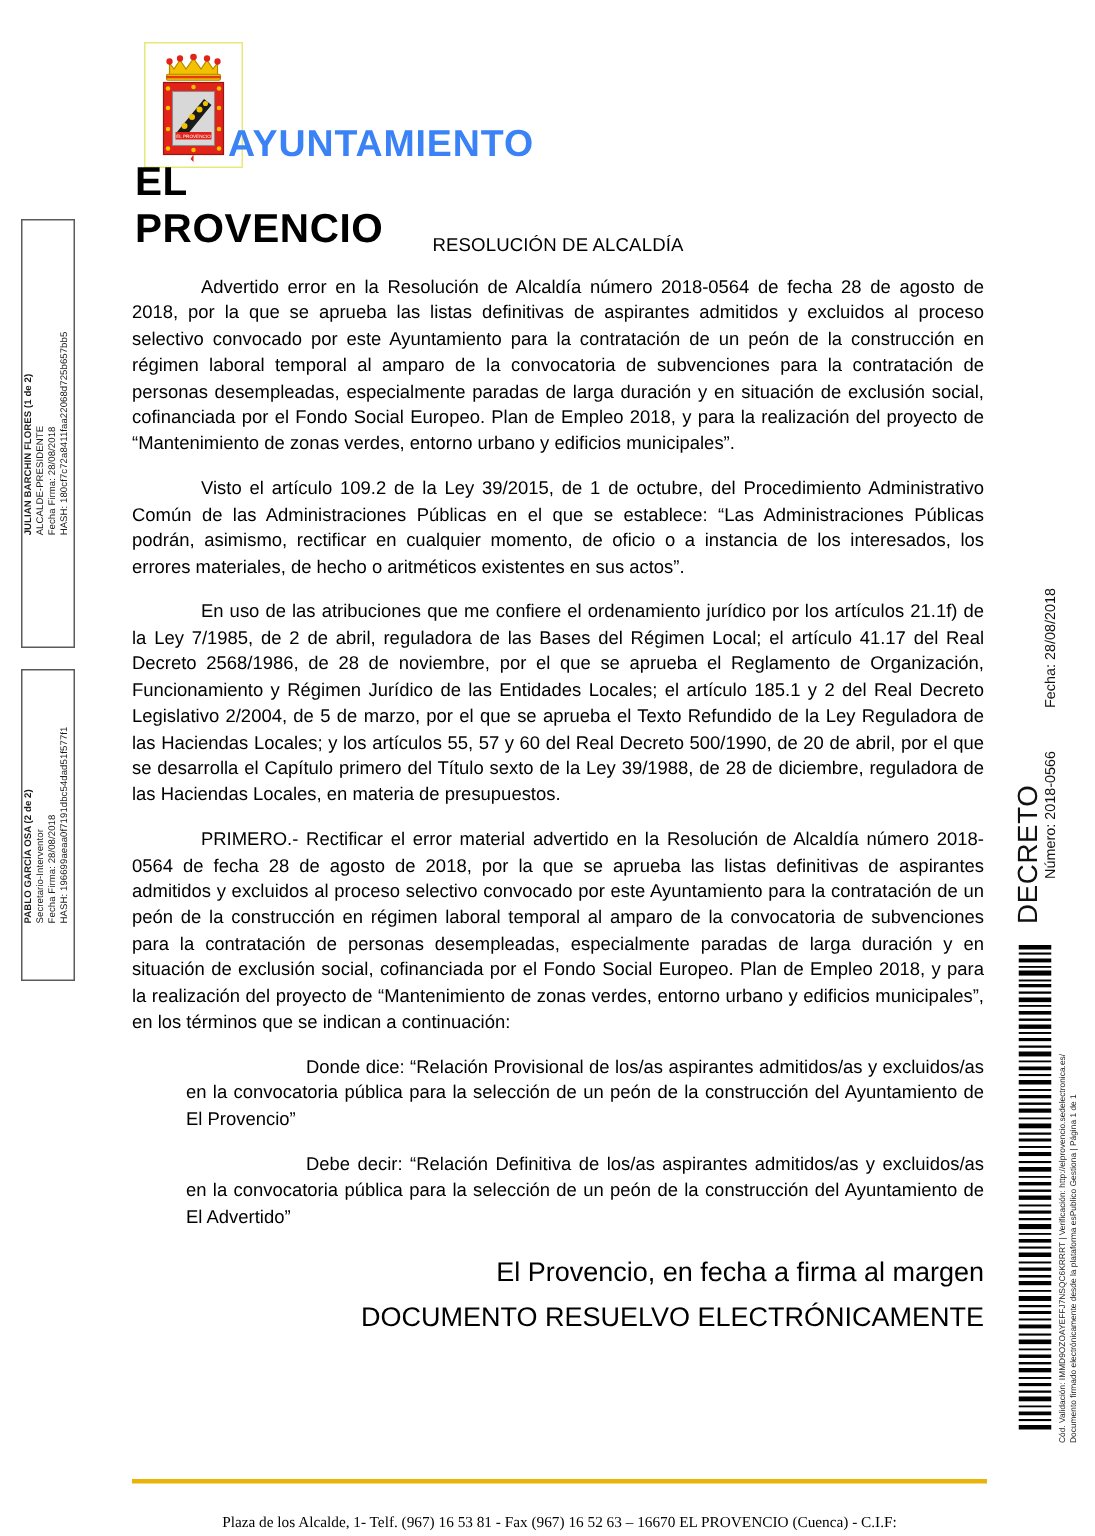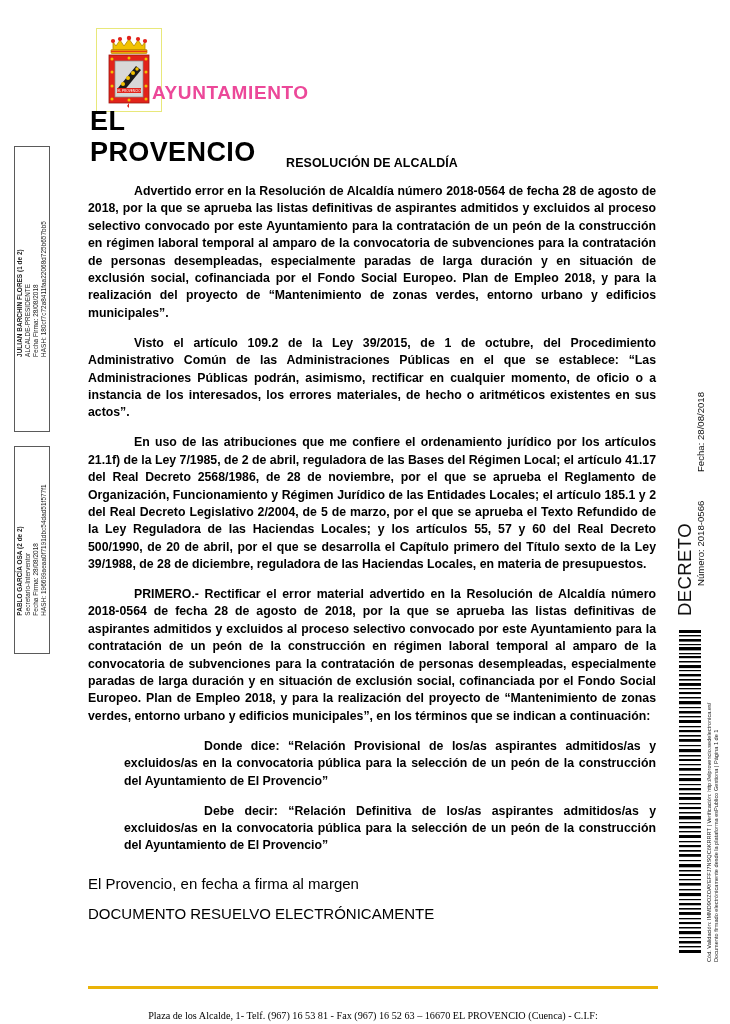--- a/index.html
+++ b/index.html
@@ -61,23 +61,23 @@
     width: 66px; height: 84px;
     border: 1px solid #e8e87a;
     box-sizing: border-box;
   }
   .ayto-text {
     position: absolute;
     left: 64px;
     top: 56px;
     font-family: "Liberation Sans", sans-serif;
     font-weight: bold;
-    font-size: 19px;
+    font-size: 25px;
     letter-spacing: 0.6px;
-    color: #ec4899;
+    color: #3b82f6;
   }
   .prov-text {
     position: absolute;
     left: 2px;
     top: 80px;
     font-family: "Liberation Sans", sans-serif;
     font-weight: bold;
     font-size: 27px;
     letter-spacing: 0.4px;
     color: #000;
@@ -85,41 +85,40 @@
 
   
   #doc {
     position: absolute;
     left: 88px;
     top: 156px;
     width: 568px;
   }
   .doc-title {
     text-align: center;
-    font-weight: bold;
+    font-weight: normal;
     font-size: 12.4px;
     letter-spacing: 0.1px;
     margin: 0 0 13px 0;
   }
   p.body-par {
     margin: 0 0 12.5px 0;
     font-size: 12.3px;
     line-height: 17.4px;
     text-align: justify;
     text-indent: 46px;
     hyphens: none;
-    font-weight: bold;
   }
   p.body-par.ind-big { text-indent: 80px; margin-left: 36px; }
   p.body-par.tight { margin-bottom: 11px; }
   p.center-line {
     margin: 0 0 12px 0;
-    font-size: 15px;
+    font-size: 18px;
     line-height: 17.4px;
-    text-align: left;
+    text-align: right;
     text-indent: 0;
   }
   .resuelvo {
     margin: 0 0 12.5px 0;
     font-size: 12.3px;
     line-height: 17.4px;
     text-indent: 46px;
   }
   .sp-1 { height: 8px; }
 
@@ -257,21 +256,21 @@
 
     <p class="body-par">Visto el artículo 109.2 de la Ley 39/2015, de 1 de octubre, del Procedimiento Administrativo Común de las Administraciones Públicas en el que se establece: “Las Administraciones Públicas podrán, asimismo, rectificar en cualquier momento, de oficio o a instancia de los interesados, los errores materiales, de hecho o aritméticos existentes en sus actos”.</p>
 
     <p class="body-par">En uso de las atribuciones que me confiere el ordenamiento jurídico por los artículos 21.1f) de la Ley 7/1985, de 2 de abril, reguladora de las Bases del Régimen Local; el artículo 41.17 del Real Decreto 2568/1986, de 28 de noviembre, por el que se aprueba el Reglamento de Organización, Funcionamiento y Régimen Jurídico de las Entidades Locales; el artículo 185.1 y 2 del Real Decreto Legislativo 2/2004, de 5 de marzo, por el que se aprueba el Texto Refundido de la Ley Reguladora de las Haciendas Locales; y los artículos 55, 57 y 60 del Real Decreto 500/1990, de 20 de abril, por el que se desarrolla el Capítulo primero del Título sexto de la Ley 39/1988, de 28 de diciembre, reguladora de las Haciendas Locales, en materia de presupuestos.</p>
 
 
     <p class="body-par">PRIMERO.- Rectificar el error material advertido en la Resolución de Alcaldía número 2018-0564 de fecha 28 de agosto de 2018, por la que se aprueba las listas definitivas de aspirantes admitidos y excluidos al proceso selectivo convocado por este Ayuntamiento para la contratación de un peón de la construcción en régimen laboral temporal al amparo de la convocatoria de subvenciones para la contratación de personas desempleadas, especialmente paradas de larga duración y en situación de exclusión social, cofinanciada por el Fondo Social Europeo. Plan de Empleo 2018, y para la realización del proyecto de “Mantenimiento de zonas verdes, entorno urbano y edificios municipales”, en los términos que se indican a continuación:</p>
 
     <p class="body-par ind-big">Donde dice: “Relación Provisional de los/as aspirantes admitidos/as y excluidos/as en la convocatoria pública para la selección de un peón de la construcción del Ayuntamiento de El Provencio”</p>
 
-    <p class="body-par ind-big">Debe decir: “Relación Definitiva de los/as aspirantes admitidos/as y excluidos/as en la convocatoria pública para la selección de un peón de la construcción del Ayuntamiento de El Provencio”</p>
+    <p class="body-par ind-big">Debe decir: “Relación Definitiva de los/as aspirantes admitidos/as y excluidos/as en la convocatoria pública para la selección de un peón de la construcción del Ayuntamiento de El Advertido”</p>
 
 
     <div class="sp-1"></div>
 
     <p class="center-line">El Provencio, en fecha a firma al margen</p>
 
     <p class="center-line">DOCUMENTO RESUELVO ELECTRÓNICAMENTE</p>
   </div>
 
   <div id="footer">

